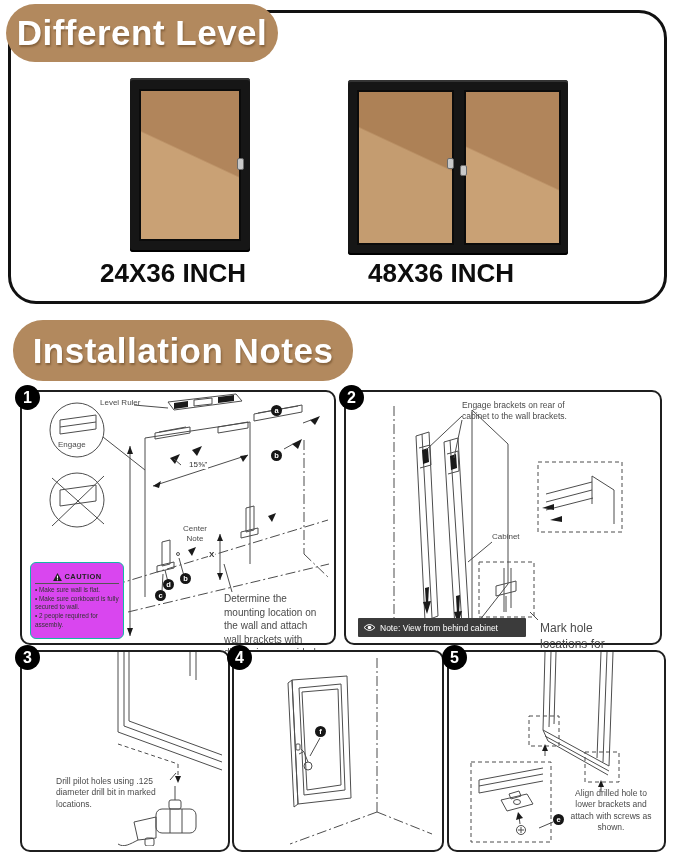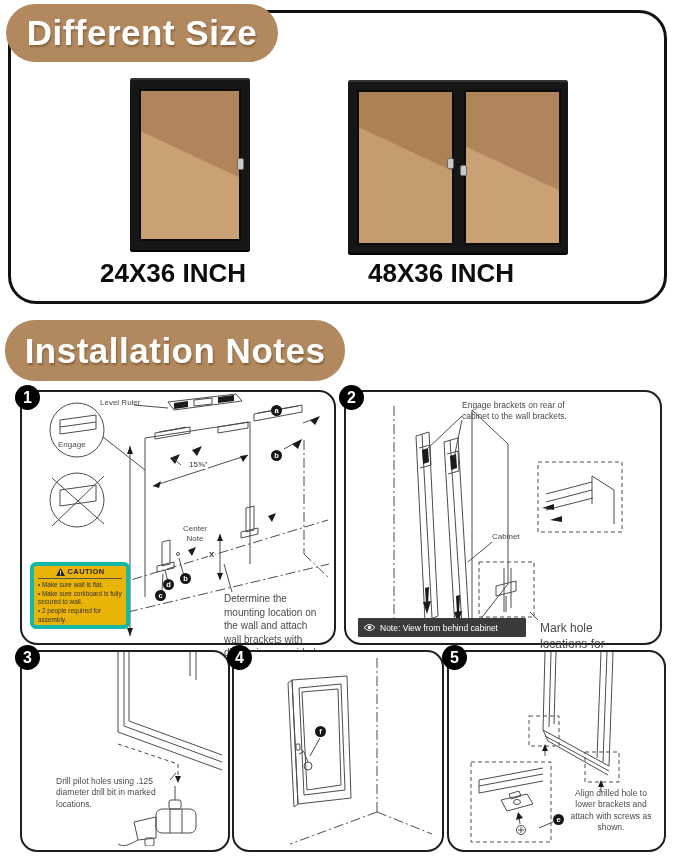--- a/index.html
+++ b/index.html
@@ -6,59 +6,59 @@
   .canvas{position:relative;width:679px;height:856px;background:#fff;
     font-family:"Liberation Sans",sans-serif;overflow:hidden;}
   .abs{position:absolute;}
 
   
   .size-box{left:8px;top:10px;width:653px;height:288px;border:3px solid #111;border-radius:28px;}
   .pill{background:#b2895e;border-radius:30px;color:#fff;font-weight:bold;
     display:flex;align-items:center;justify-content:center;z-index:4;
     text-shadow:1px 2px 2px rgba(80,50,20,.45);letter-spacing:.5px;}
   .pill1{left:6px;top:4px;width:272px;height:58px;font-size:35px;}
-  .pill2{left:5px;top:320px;width:340px;height:61px;font-size:35px;}
+  .pill2{left:13px;top:320px;width:340px;height:61px;font-size:35px;}
 
   
   .board{background:#161616;border-radius:3px;box-shadow:inset 0 2px 0 #343434, inset 0 -2px 0 #000;}
   .cork{position:absolute;border:2px solid #0b0b0b;}
   .lock{position:absolute;background:#c9c9c9;border:1px solid #6b6b6b;border-radius:2px;}
   .size-label{font-weight:bold;font-size:26px;color:#0d0d0d;letter-spacing:0;}
 
   
-  .panel{border:2px solid #1f1f1f;border-radius:17px;background:#fff;}
+  .panel{border:2px solid #1f1f1f;border-radius:10px;background:#fff;}
   .num{width:25px;height:25px;border-radius:50%;background:#000;color:#fff;font-weight:bold;
     font-size:16px;display:flex;align-items:center;justify-content:center;z-index:6;}
   .co{width:11px;height:11px;border-radius:50%;background:#161616;color:#fff;font-size:7.5px;
     font-weight:bold;display:flex;align-items:center;justify-content:center;line-height:1;z-index:3;}
   .dlabel{font-size:8px;color:#4a4a4a;line-height:1.25;}
   .dim{font-size:8px;color:#333;background:#fff;padding:0 1px;}
   .instr{font-size:8.5px;color:#4a4a4a;line-height:1.35;}
-  .caution-box{border:4px solid #14b8a6;border-radius:6px;background:#eab308;padding:1px 4px;}
+  .caution-box{border:1px solid #14b8a6;border-radius:6px;background:#d946ef;padding:9px 4px;}
   .caution-title{display:flex;align-items:center;justify-content:center;gap:3px;
     font-size:7.5px;font-weight:bold;color:#222;border-bottom:1px solid #555;
     padding-bottom:2px;margin-bottom:2px;letter-spacing:.4px;}
   .caution-item{font-size:6.4px;color:#333;line-height:1.35;}
   .caution-item::before{content:"• ";}
   .note-bar{background:#3b3b3b;color:#fff;font-size:8.5px;display:flex;align-items:center;
     gap:4px;padding:0 5px;border-radius:1px;}
   svg{display:block;}
   svg .ln{stroke:#4d4d4d;stroke-width:1;fill:none;}
   svg .blk{fill:#1a1a1a;stroke:none;}
   svg .dd{stroke:#4d4d4d;stroke-width:1;fill:none;stroke-dasharray:10,3,2,3;}
   svg .dash{stroke:#4d4d4d;stroke-width:1;fill:none;stroke-dasharray:4,3;}
 </style>
 </head>
 <body>
 
 <div class="canvas">
 
   <div class="abs size-box"></div>
   <div class="abs pill pill1">
-    <span>Different Size</span>
+    <span>Different Level</span>
   </div>
 
   <div class="abs board" style="left:130px;top:78px;width:120px;height:174px;">
     <div class="cork" style="left:9px;top:11px;right:9px;bottom:11px;
          background:linear-gradient(205deg,#b1855b 0%,#b1855b 44%,#c9a175 45%,#c9a175 100%);"></div>
     <div class="lock" style="right:6px;top:80px;width:5px;height:10px;"></div>
   </div>
 
   <div class="abs board" style="left:348px;top:80px;width:220px;height:175px;">
     <div class="cork" style="left:9px;top:10px;width:93px;height:151px;

